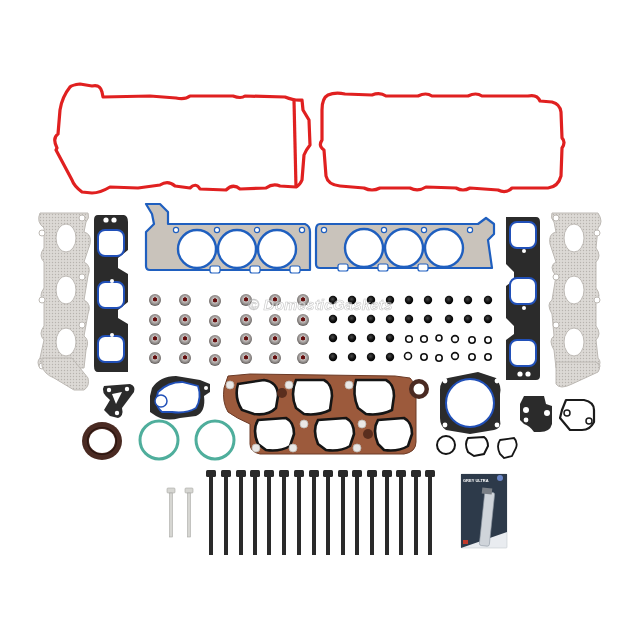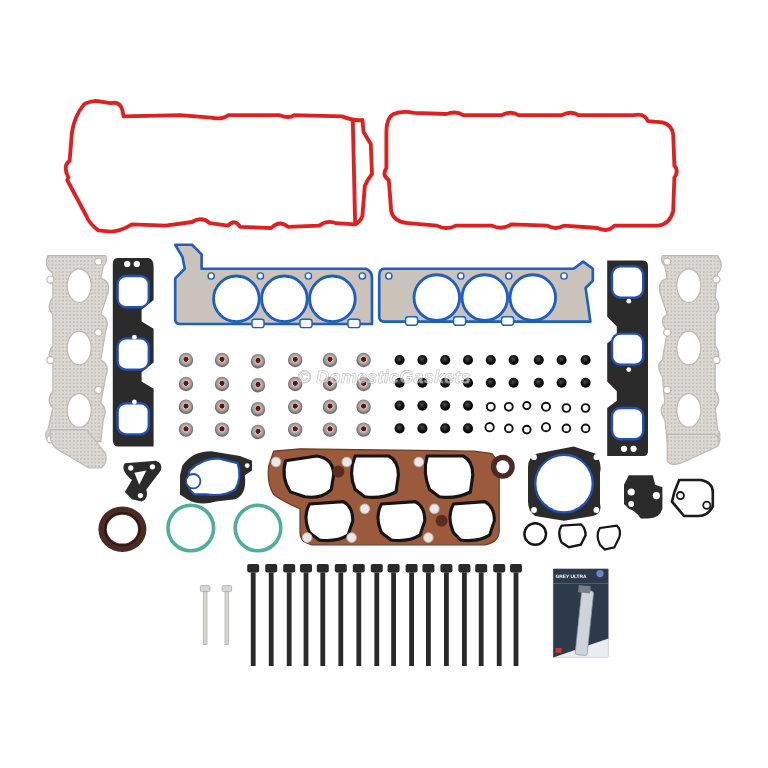--- a/index.html
+++ b/index.html
@@ -1,20 +1,20 @@
 <!DOCTYPE html>
 <html><head>
 <meta charset="utf-8">
 <style>
   html, body { margin: 0; padding: 0; background: #ffffff; }
   body { width: 640px; height: 640px; overflow: hidden; font-family: "Liberation Sans", sans-serif; }
   .stage { position: relative; width: 640px; height: 640px; background: #ffffff; }
   .stage svg { position: absolute; left: 0; top: 0; }
   .watermark {
-    position: absolute; left: 248px; top: 306px;
+    position: absolute; left: 248px; top: 296px;
     font-family: "Liberation Sans", sans-serif; font-size: 15px; font-weight: bold; font-style: italic;
     color: rgba(255,255,255,0.55);
     -webkit-text-stroke: 0.6px rgba(150,150,150,0.55);
     letter-spacing: 0.2px; pointer-events: none; white-space: nowrap;
   }
   .tube-label {
     position: absolute; left: 463px; top: 478px; width: 44px;
     font-family: "Liberation Sans", sans-serif; font-size: 4px; line-height: 5px;
     color: #ffffff; font-weight: bold; text-align: left; pointer-events: none;
   }

